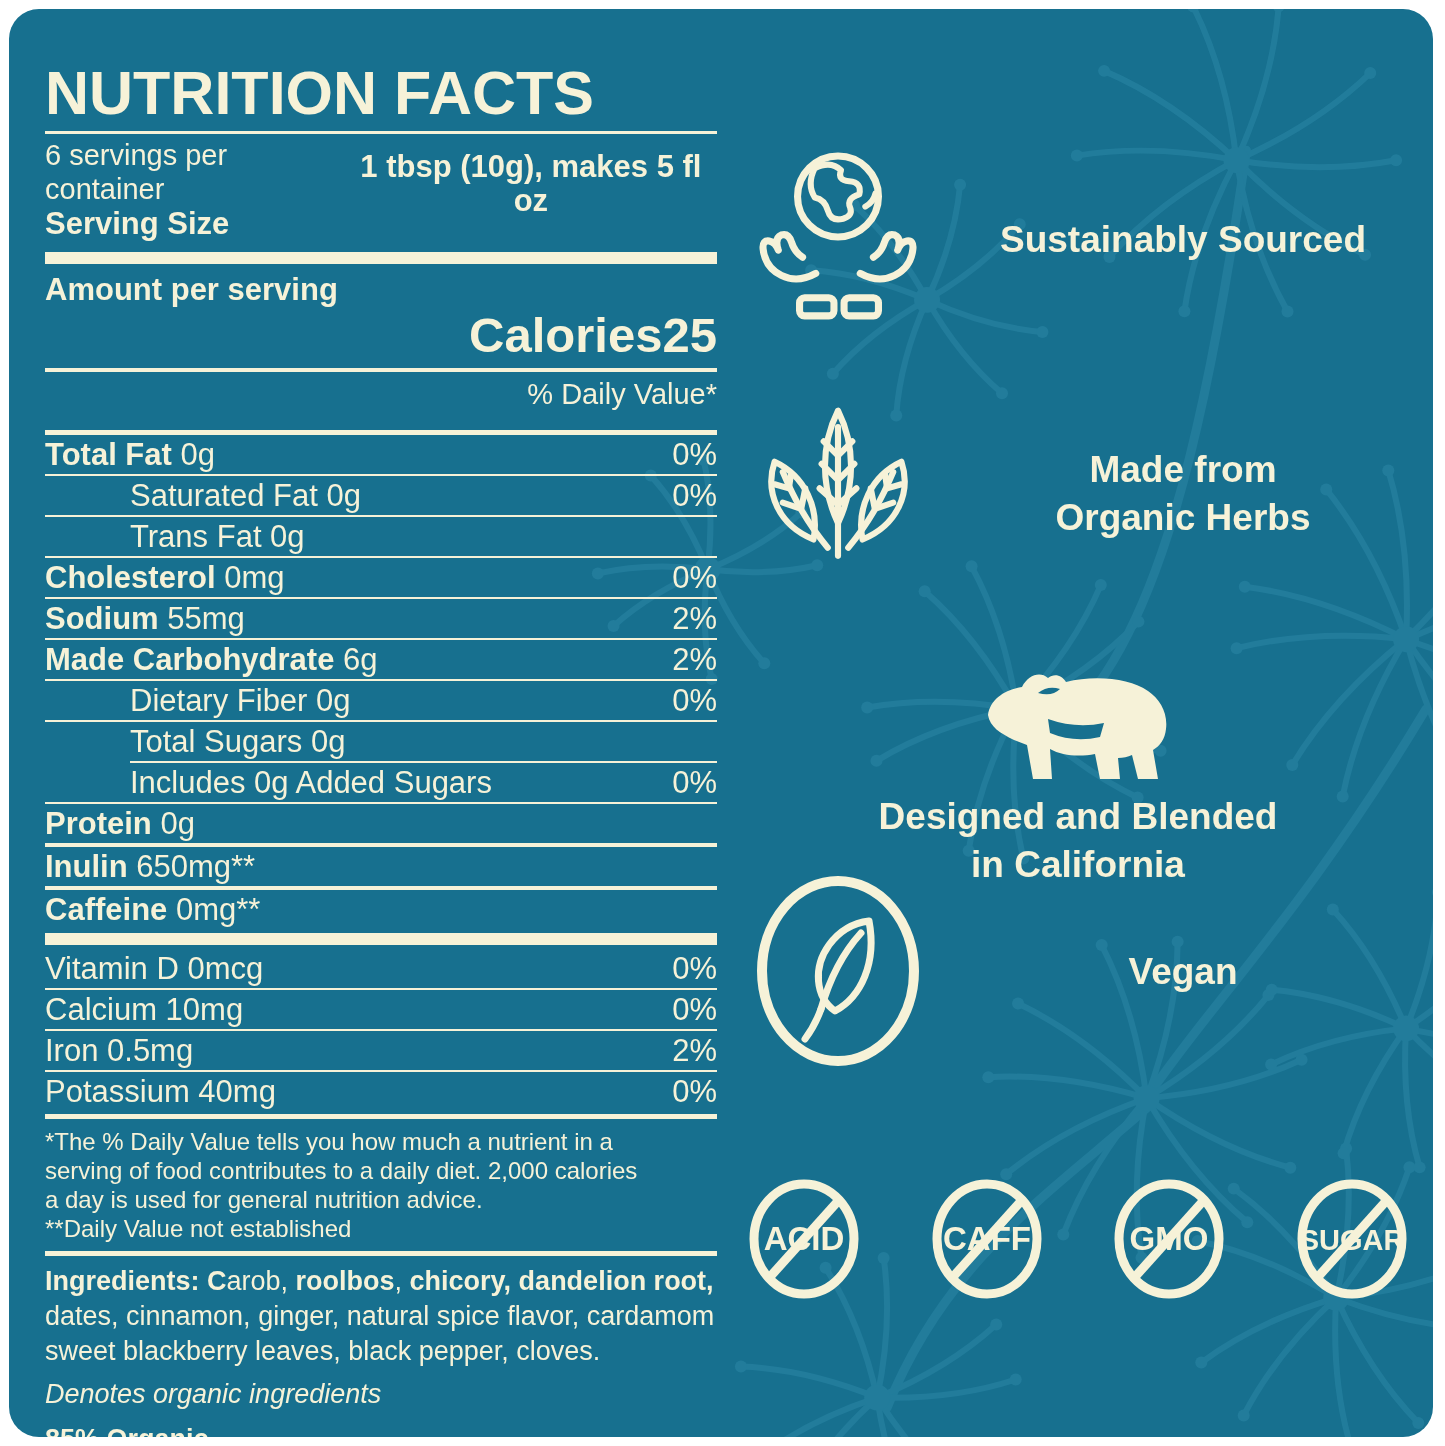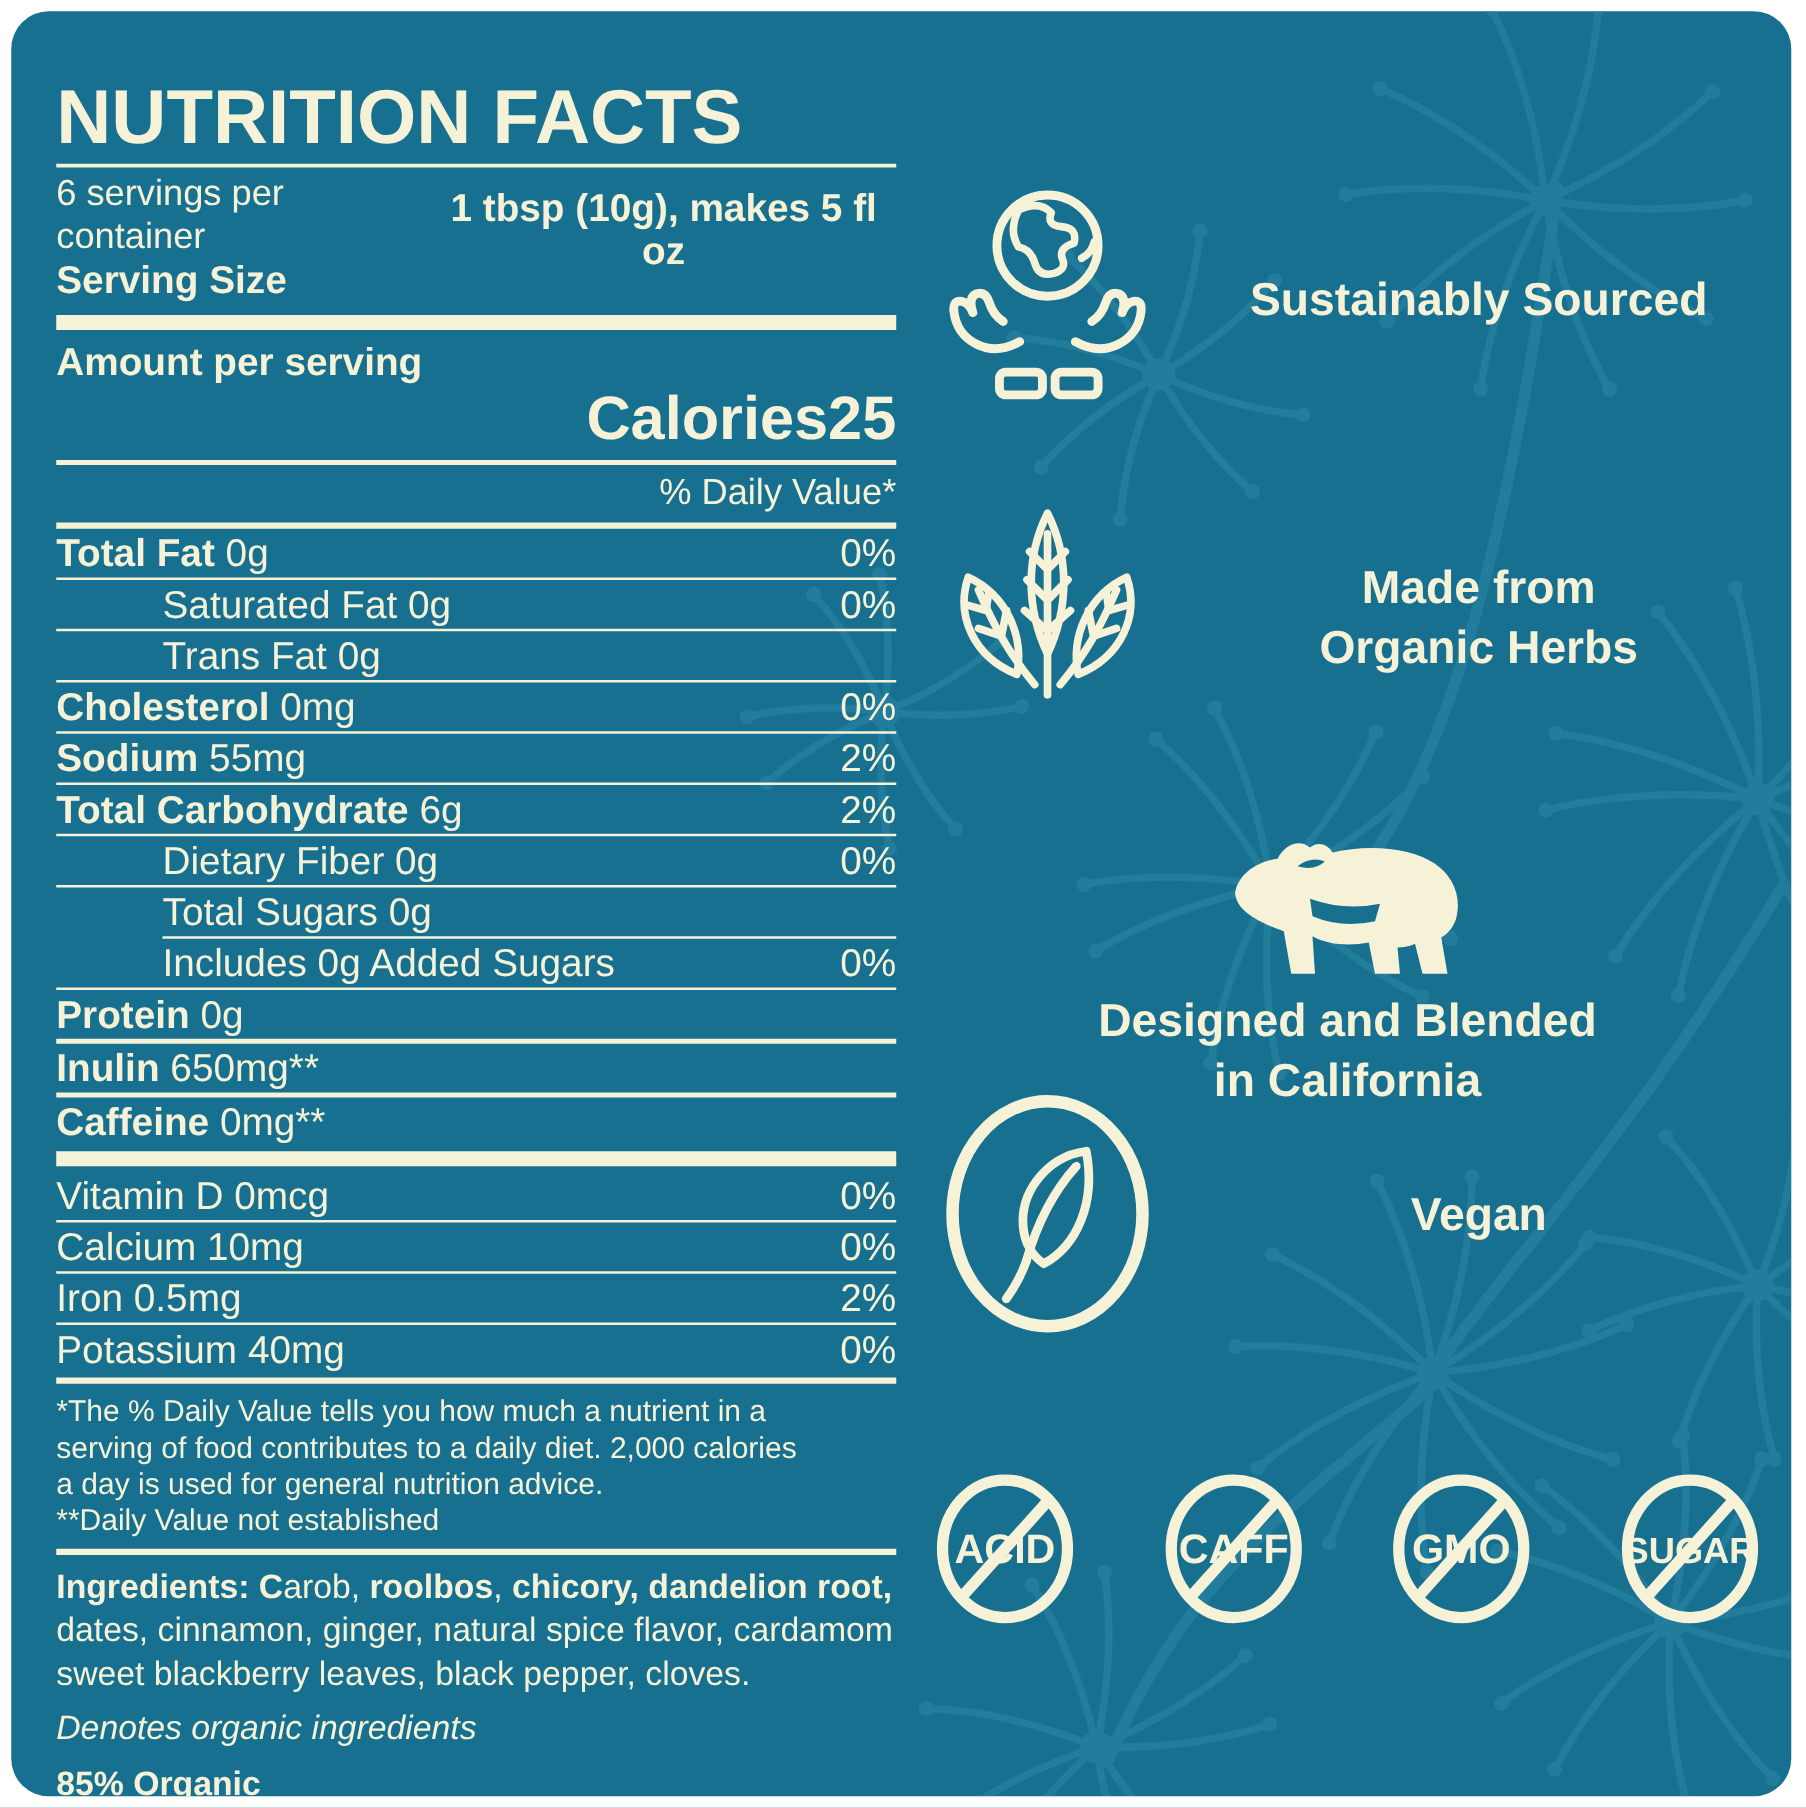--- a/index.html
+++ b/index.html
@@ -31,21 +31,21 @@
   .rule-prot{height:4px;}
   .sep-indent{width:calc(100% - 85px);margin-left:85px;}
 
   .serv-wrap{display:flex;justify-content:space-between;align-items:flex-start;margin-top:4px;}
   .serv-left .l1{font-size:29px;line-height:34px;}
   .serv-left .l2{font-size:31px;line-height:36px;font-weight:bold;}
   .serv-right{text-align:center;font-size:31px;line-height:34px;font-weight:bold;padding-top:12px;}
 
   .amount{font-size:31px;font-weight:bold;margin-top:8px;line-height:36px;}
   .cal-row{display:flex;justify-content:flex-end;align-items:baseline;font-size:49px;font-weight:bold;line-height:54px;margin-bottom:6px;}
-  .dv-head{text-align:right;font-size:29px;line-height:40px;padding:2px 0 4px 0;}
+  .dv-head{text-align:right;font-size:29px;line-height:40px;padding:2px 0 16px 0;}
 
   .nrow{display:flex;justify-content:space-between;font-size:31px;line-height:35px;padding:2px 0;}
   .nrow.indent{padding-left:85px;}
   .footnote{font-size:24px;line-height:29px;white-space:pre-line;margin:8px 0 8px 0;}
   .ingredients{font-size:27px;line-height:35px;margin-top:8px;}
   .denotes{font-size:27px;font-style:italic;margin-top:10px;}
   .organic{font-size:27px;font-weight:bold;margin-top:14px;}
 
   
   .feature{position:absolute;left:724px;width:690px;display:flex;align-items:center;}
@@ -310,21 +310,21 @@
           <span><span class="b">Cholesterol</span><span> 0mg</span></span>
           <span>0%</span>
         </div>
         <div class="rule rule-row"></div>
         <div class="nrow">
           <span><span class="b">Sodium</span><span>  55mg</span></span>
           <span>2%</span>
         </div>
         <div class="rule rule-row"></div>
         <div class="nrow">
-          <span><span class="b">Total Carbohydrate</span><span> 6g</span></span>
+          <span><span class="b">Made Carbohydrate</span><span> 6g</span></span>
           <span>2%</span>
         </div>
         <div class="rule rule-row"></div>
         <div class="nrow indent">
           <span><span>Dietary Fiber</span><span> 0g</span></span>
           <span>0%</span>
         </div>
         <div class="rule rule-row"></div>
         <div class="nrow indent">
           <span><span>Total Sugars</span><span> 0g</span></span>

